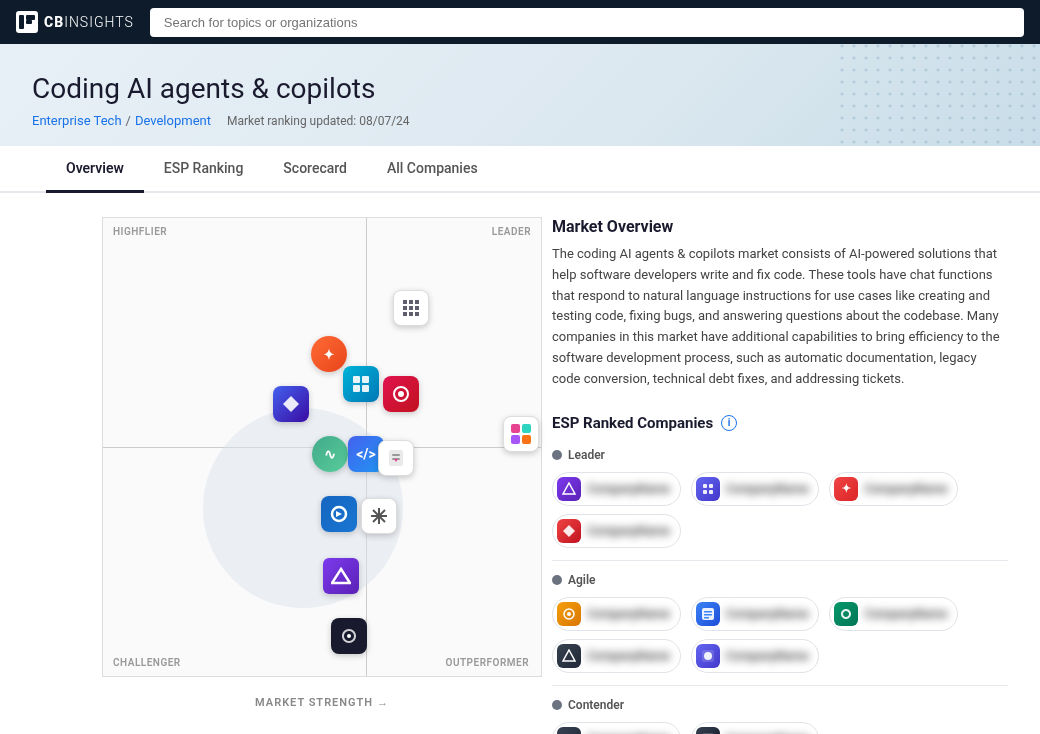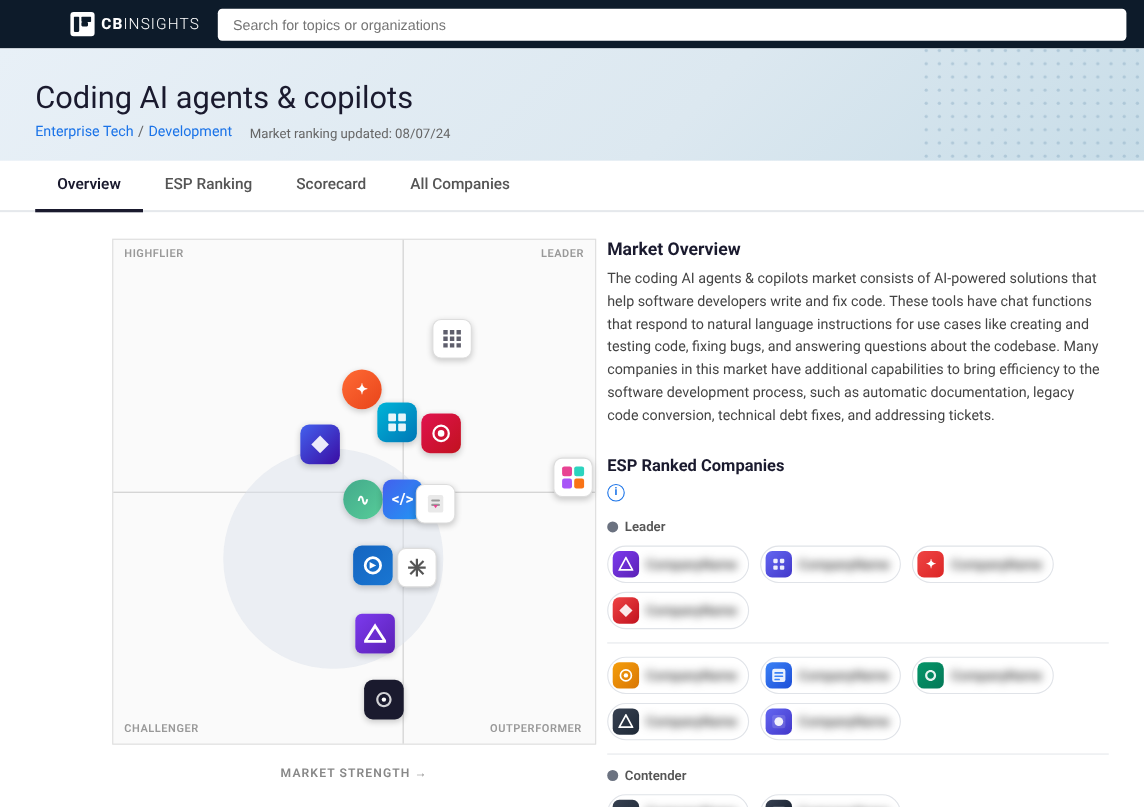--- a/index.html
+++ b/index.html
@@ -15,21 +15,20 @@
       gap: 16px;
     }
     .logo {
       display: flex;
       align-items: center;
       gap: 6px;
       color: white;
       font-weight: 700;
       font-size: 15px;
       letter-spacing: -0.3px;
-      margin-left: 48px;
     }
     .logo-icon {
       background: white;
       color: #0d1b2a;
       border-radius: 3px;
       width: 22px;
       height: 22px;
       display: flex;
       align-items: center;
       justify-content: center;
@@ -71,21 +70,21 @@
     .market-updated {
       margin-left: 16px;
       font-size: 12px;
       color: #666;
     }
 
     
     .tabs {
       background: white;
       display: flex;
-      padding: 0 32px;
+      padding: 0 46px;
       border-bottom: 2px solid #e5e8ec;
       gap: 0;
     }
     .tab {
       padding: 14px 20px;
       font-size: 14px;
       color: #555;
       cursor: pointer;
       border-bottom: 3px solid transparent;
       margin-bottom: -2px;
@@ -209,26 +208,26 @@
       font-size: 13px;
       color: #444;
       line-height: 1.6;
     }
 
     .esp-section {
       margin-top: 24px;
     }
     .esp-title {
       display: flex;
+      align-items: center;
       gap: 8px;
       font-size: 15px;
       font-weight: 700;
       margin-bottom: 16px;
       color: #1a1a2e;
-      flex-direction: column;
     }
     .info-icon {
       width: 16px;
       height: 16px;
       border-radius: 50%;
       border: 1.5px solid #1a73e8;
       color: #1a73e8;
       font-size: 10px;
       display: flex;
       align-items: center;
@@ -498,20 +497,24 @@
             <svg width="14" height="14" viewBox="0 0 14 14">
                 <polygon points="7,1 13,7 7,13 1,7" fill="white" opacity="0.9"></polygon>
               </svg>
           </div>
           <span class="company-chip-name blurred">CompanyName</span>
         </div>
       </div>
 
       <div class="divider"></div>
 
+      <div class="tier-label">
+        <div class="tier-dot" style="background:#6b7280;"></div>
+        <span>Agile</span>
+      </div>
       <div class="company-row">
         <div class="company-chip">
           <div class="company-chip-icon" style="background:linear-gradient(135deg,#f59e0b,#d97706);">
             <svg width="14" height="14" viewBox="0 0 14 14">
                 <circle cx="7" cy="7" r="5" fill="none" stroke="white" stroke-width="1.5"></circle>
                 <circle cx="7" cy="7" r="2" fill="white"></circle>
               </svg>
           </div>
           <span class="company-chip-name blurred">CompanyName</span>
         </div>

